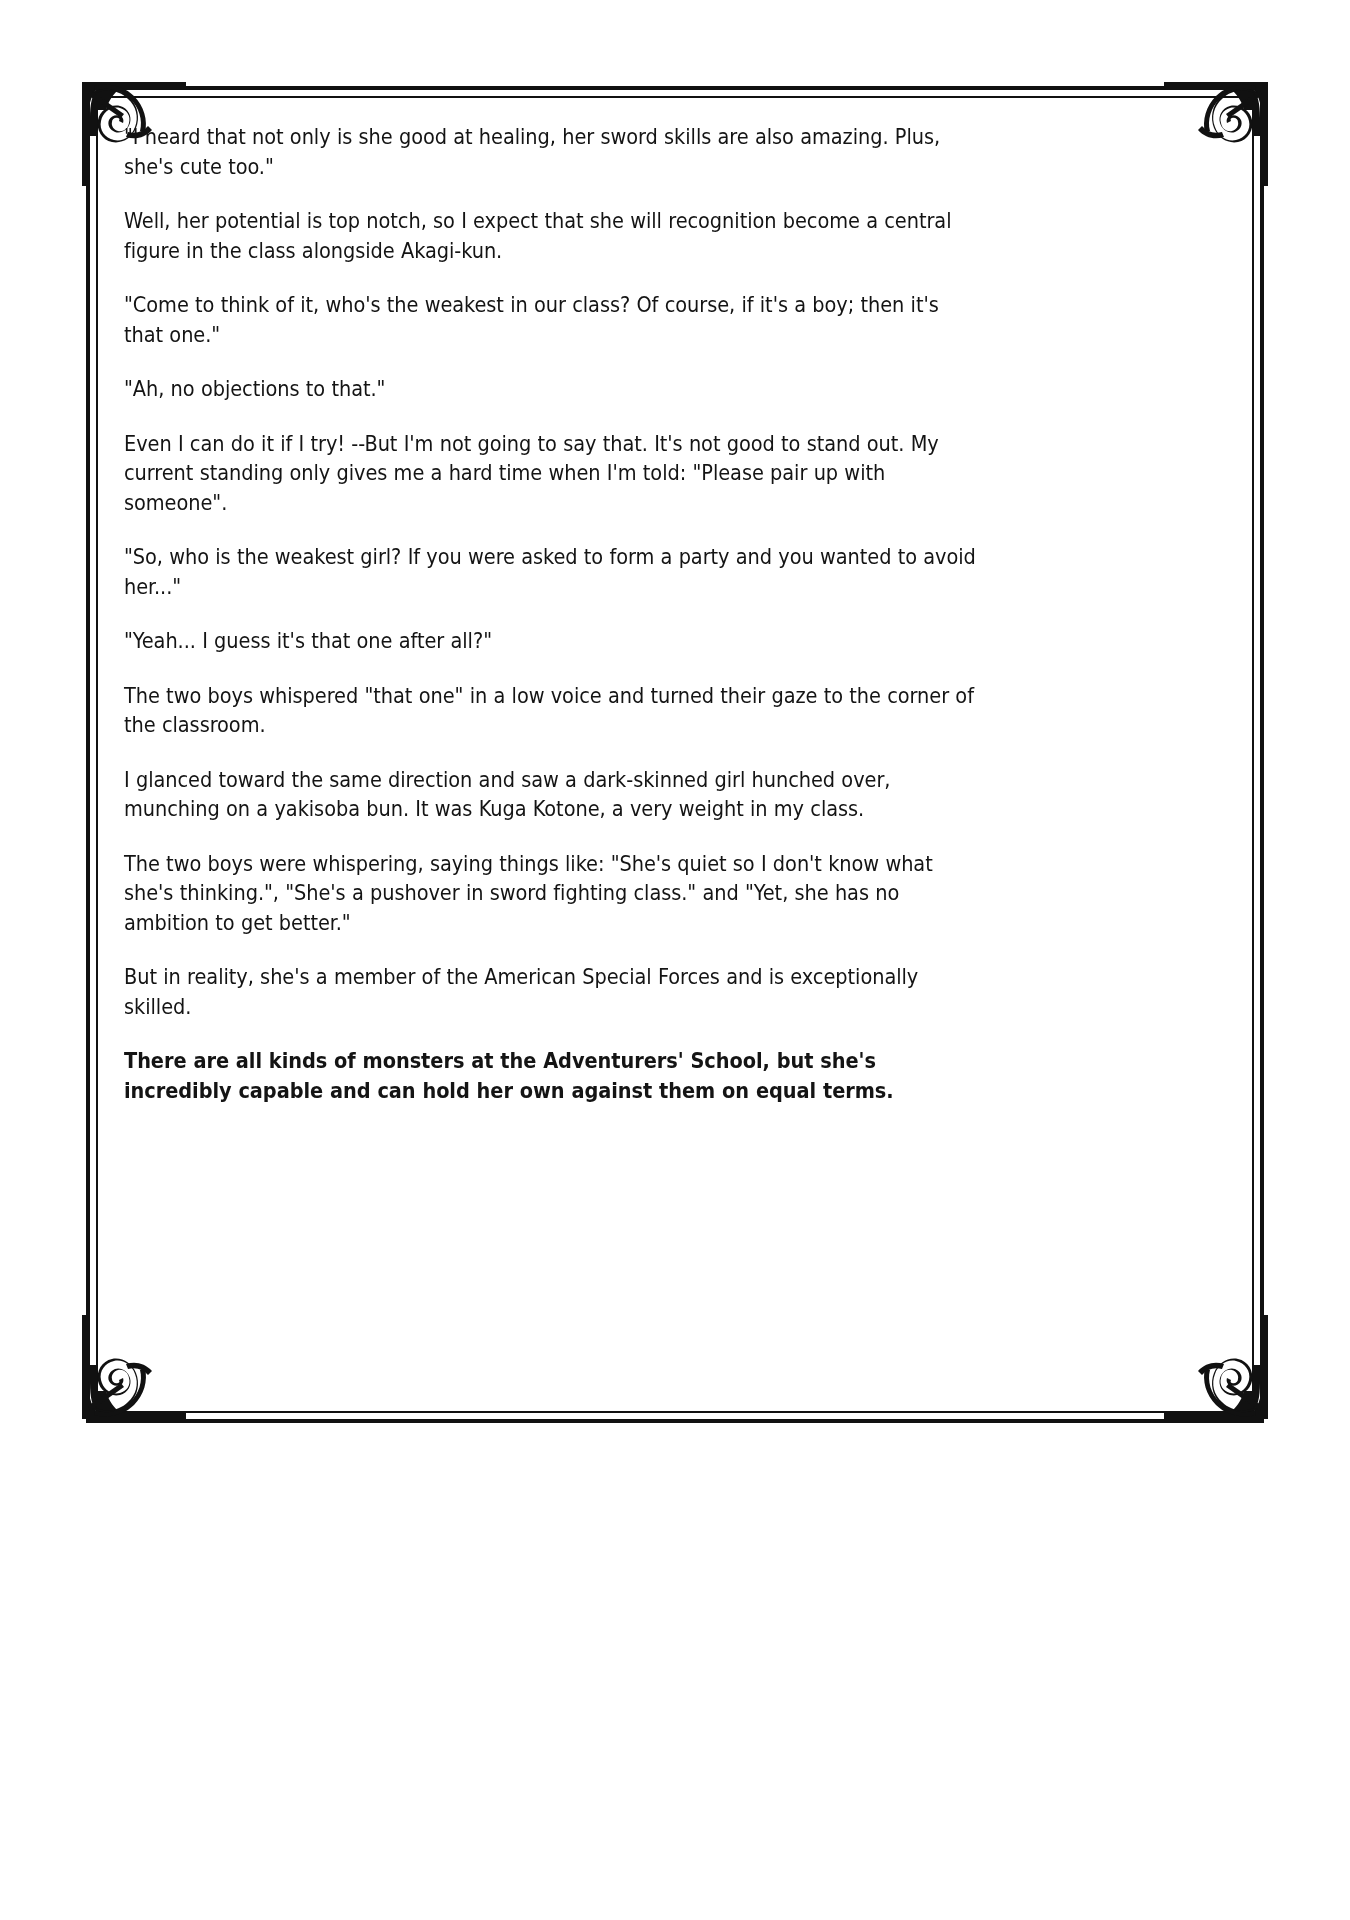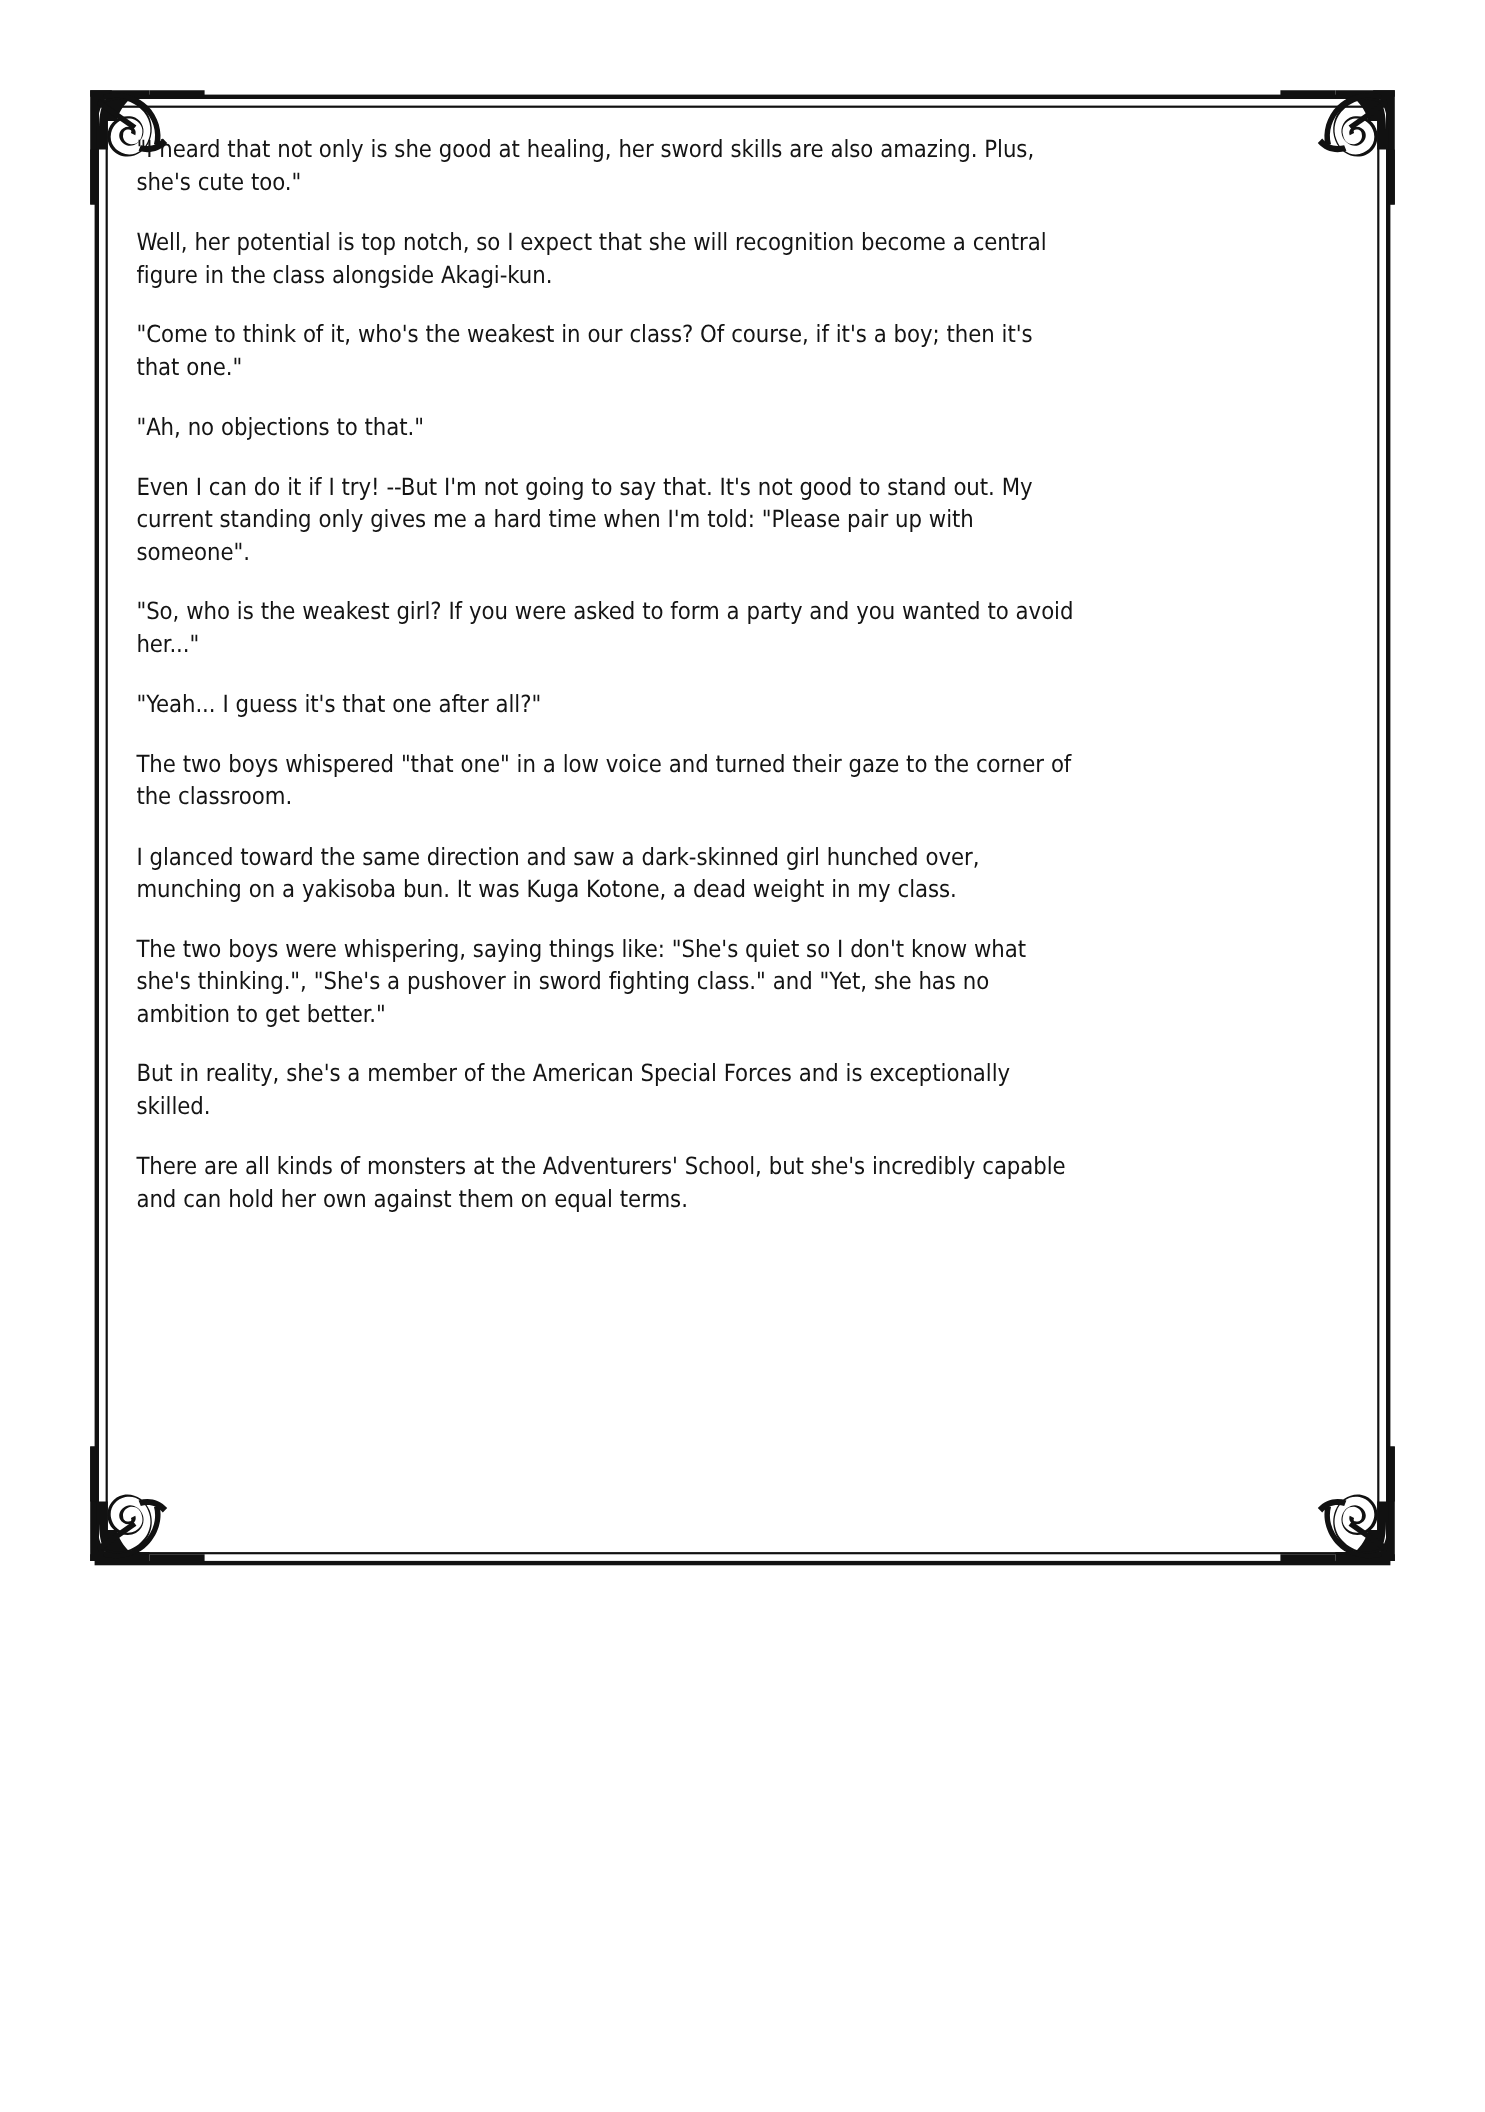--- a/index.html
+++ b/index.html
@@ -70,21 +70,21 @@
   .para {
     margin: 0 0 25px 0;
     font-size: 21.5px;
     line-height: 29.5px;
     letter-spacing: -0.05px;
     word-spacing: 0.2px;
     color: #141414;
     text-align: left;
     font-weight: 400;
   }
-  .para:last-child { margin-bottom: 0; }
+  .para:last-child { margin-bottom: 0; font-weight: bold; }
 </style>
 </head>
 <body>
 
 <div class="page">
 
   <div class="frame"></div>
   <div class="frame-inner"></div>
 
   <div class="corner corner-tl">
@@ -149,19 +149,19 @@
 
   <div class="content">
     <p class="para">"I heard that not only is she good at healing, her sword skills are also amazing. Plus, she's cute too."</p>
     <p class="para">Well, her potential is top notch, so I expect that she will recognition become a central figure in the class alongside Akagi-kun.</p>
     <p class="para">"Come to think of it, who's the weakest in our class? Of course, if it's a boy; then it's that one."</p>
     <p class="para">"Ah, no objections to that."</p>
     <p class="para">Even I can do it if I try! --But I'm not going to say that. It's not good to stand out. My current standing only gives me a hard time when I'm told: "Please pair up with someone".</p>
     <p class="para">"So, who is the weakest girl? If you were asked to form a party and you wanted to avoid her..."</p>
     <p class="para">"Yeah... I guess it's that one after all?"</p>
     <p class="para">The two boys whispered "that one" in a low voice and turned their gaze to the corner of the classroom.</p>
-    <p class="para">I glanced toward the same direction and saw a dark-skinned girl hunched over, munching on a yakisoba bun. It was Kuga Kotone, a dead weight in my class.</p>
+    <p class="para">I glanced toward the same direction and saw a dark-skinned girl hunched over, munching on a yakisoba bun. It was Kuga Kotone, a very weight in my class.</p>
     <p class="para">The two boys were whispering, saying things like: "She's quiet so I don't know what she's thinking.", "She's a pushover in sword fighting class." and "Yet, she has no ambition to get better."</p>
     <p class="para">But in reality, she's a member of the American Special Forces and is exceptionally skilled.</p>
     <p class="para">There are all kinds of monsters at the Adventurers' School, but she's incredibly capable and can hold her own against them on equal terms.</p>
   </div>
 
 </div>
 
 </body></html>

